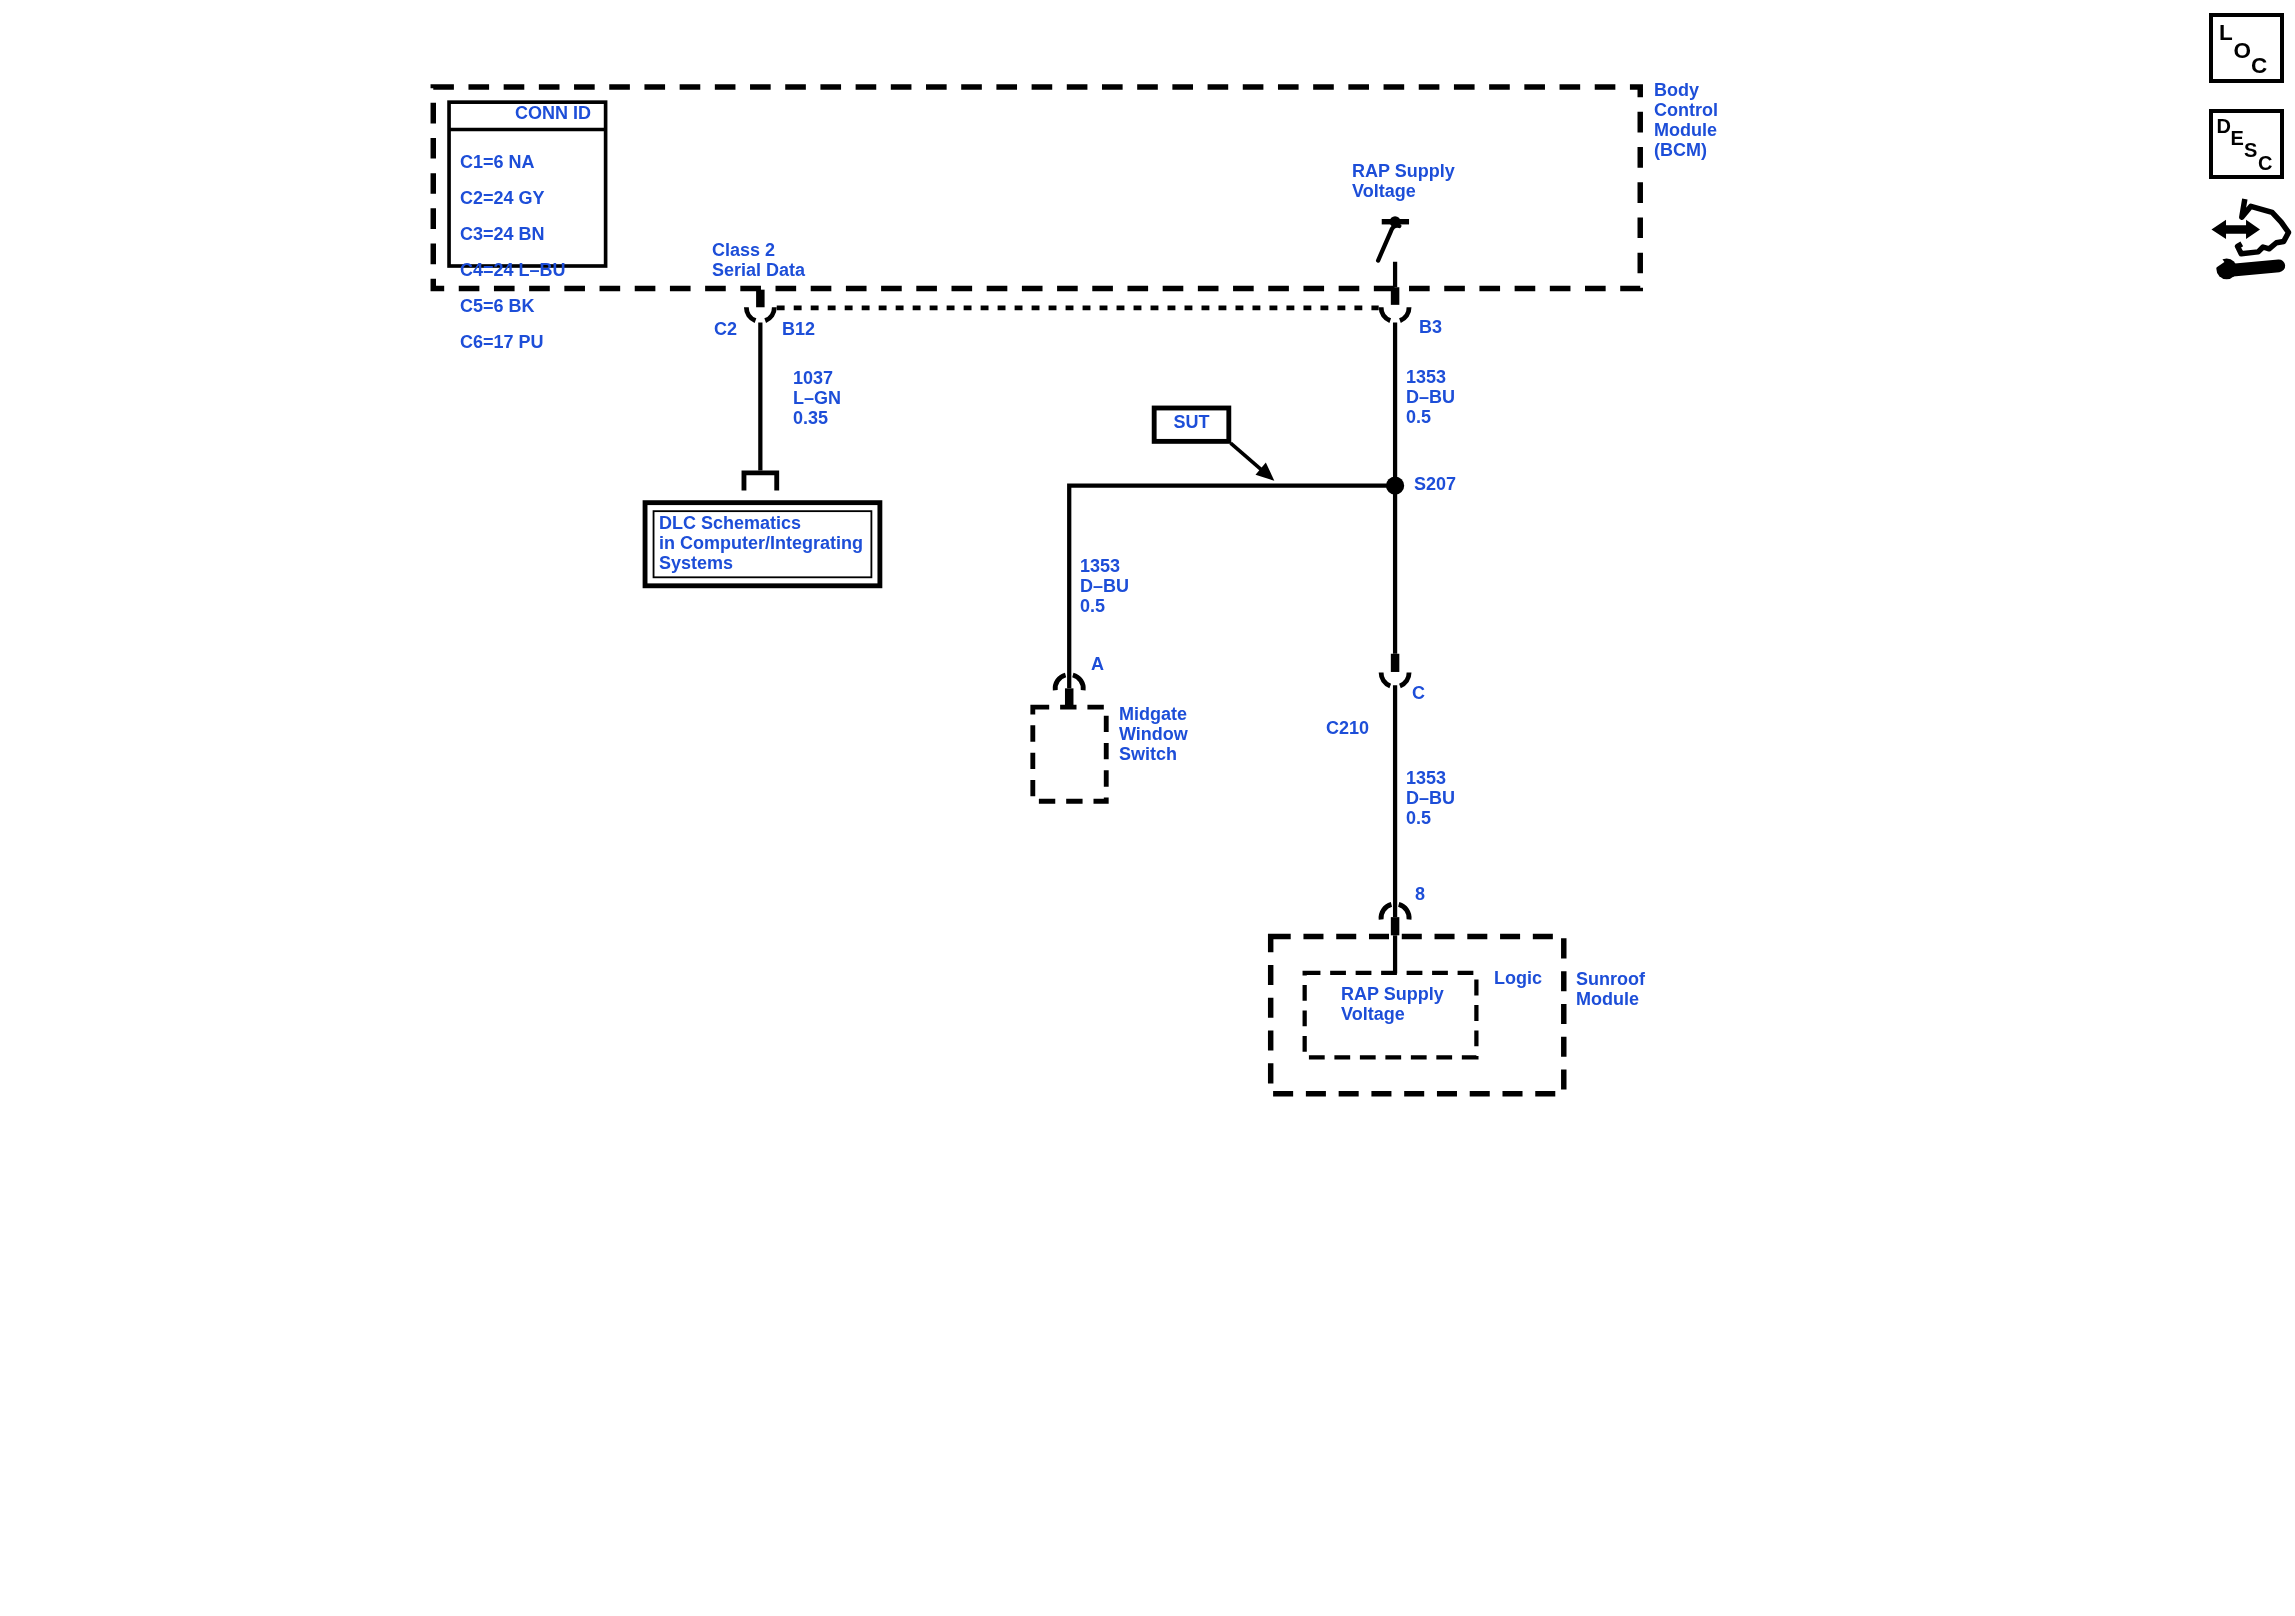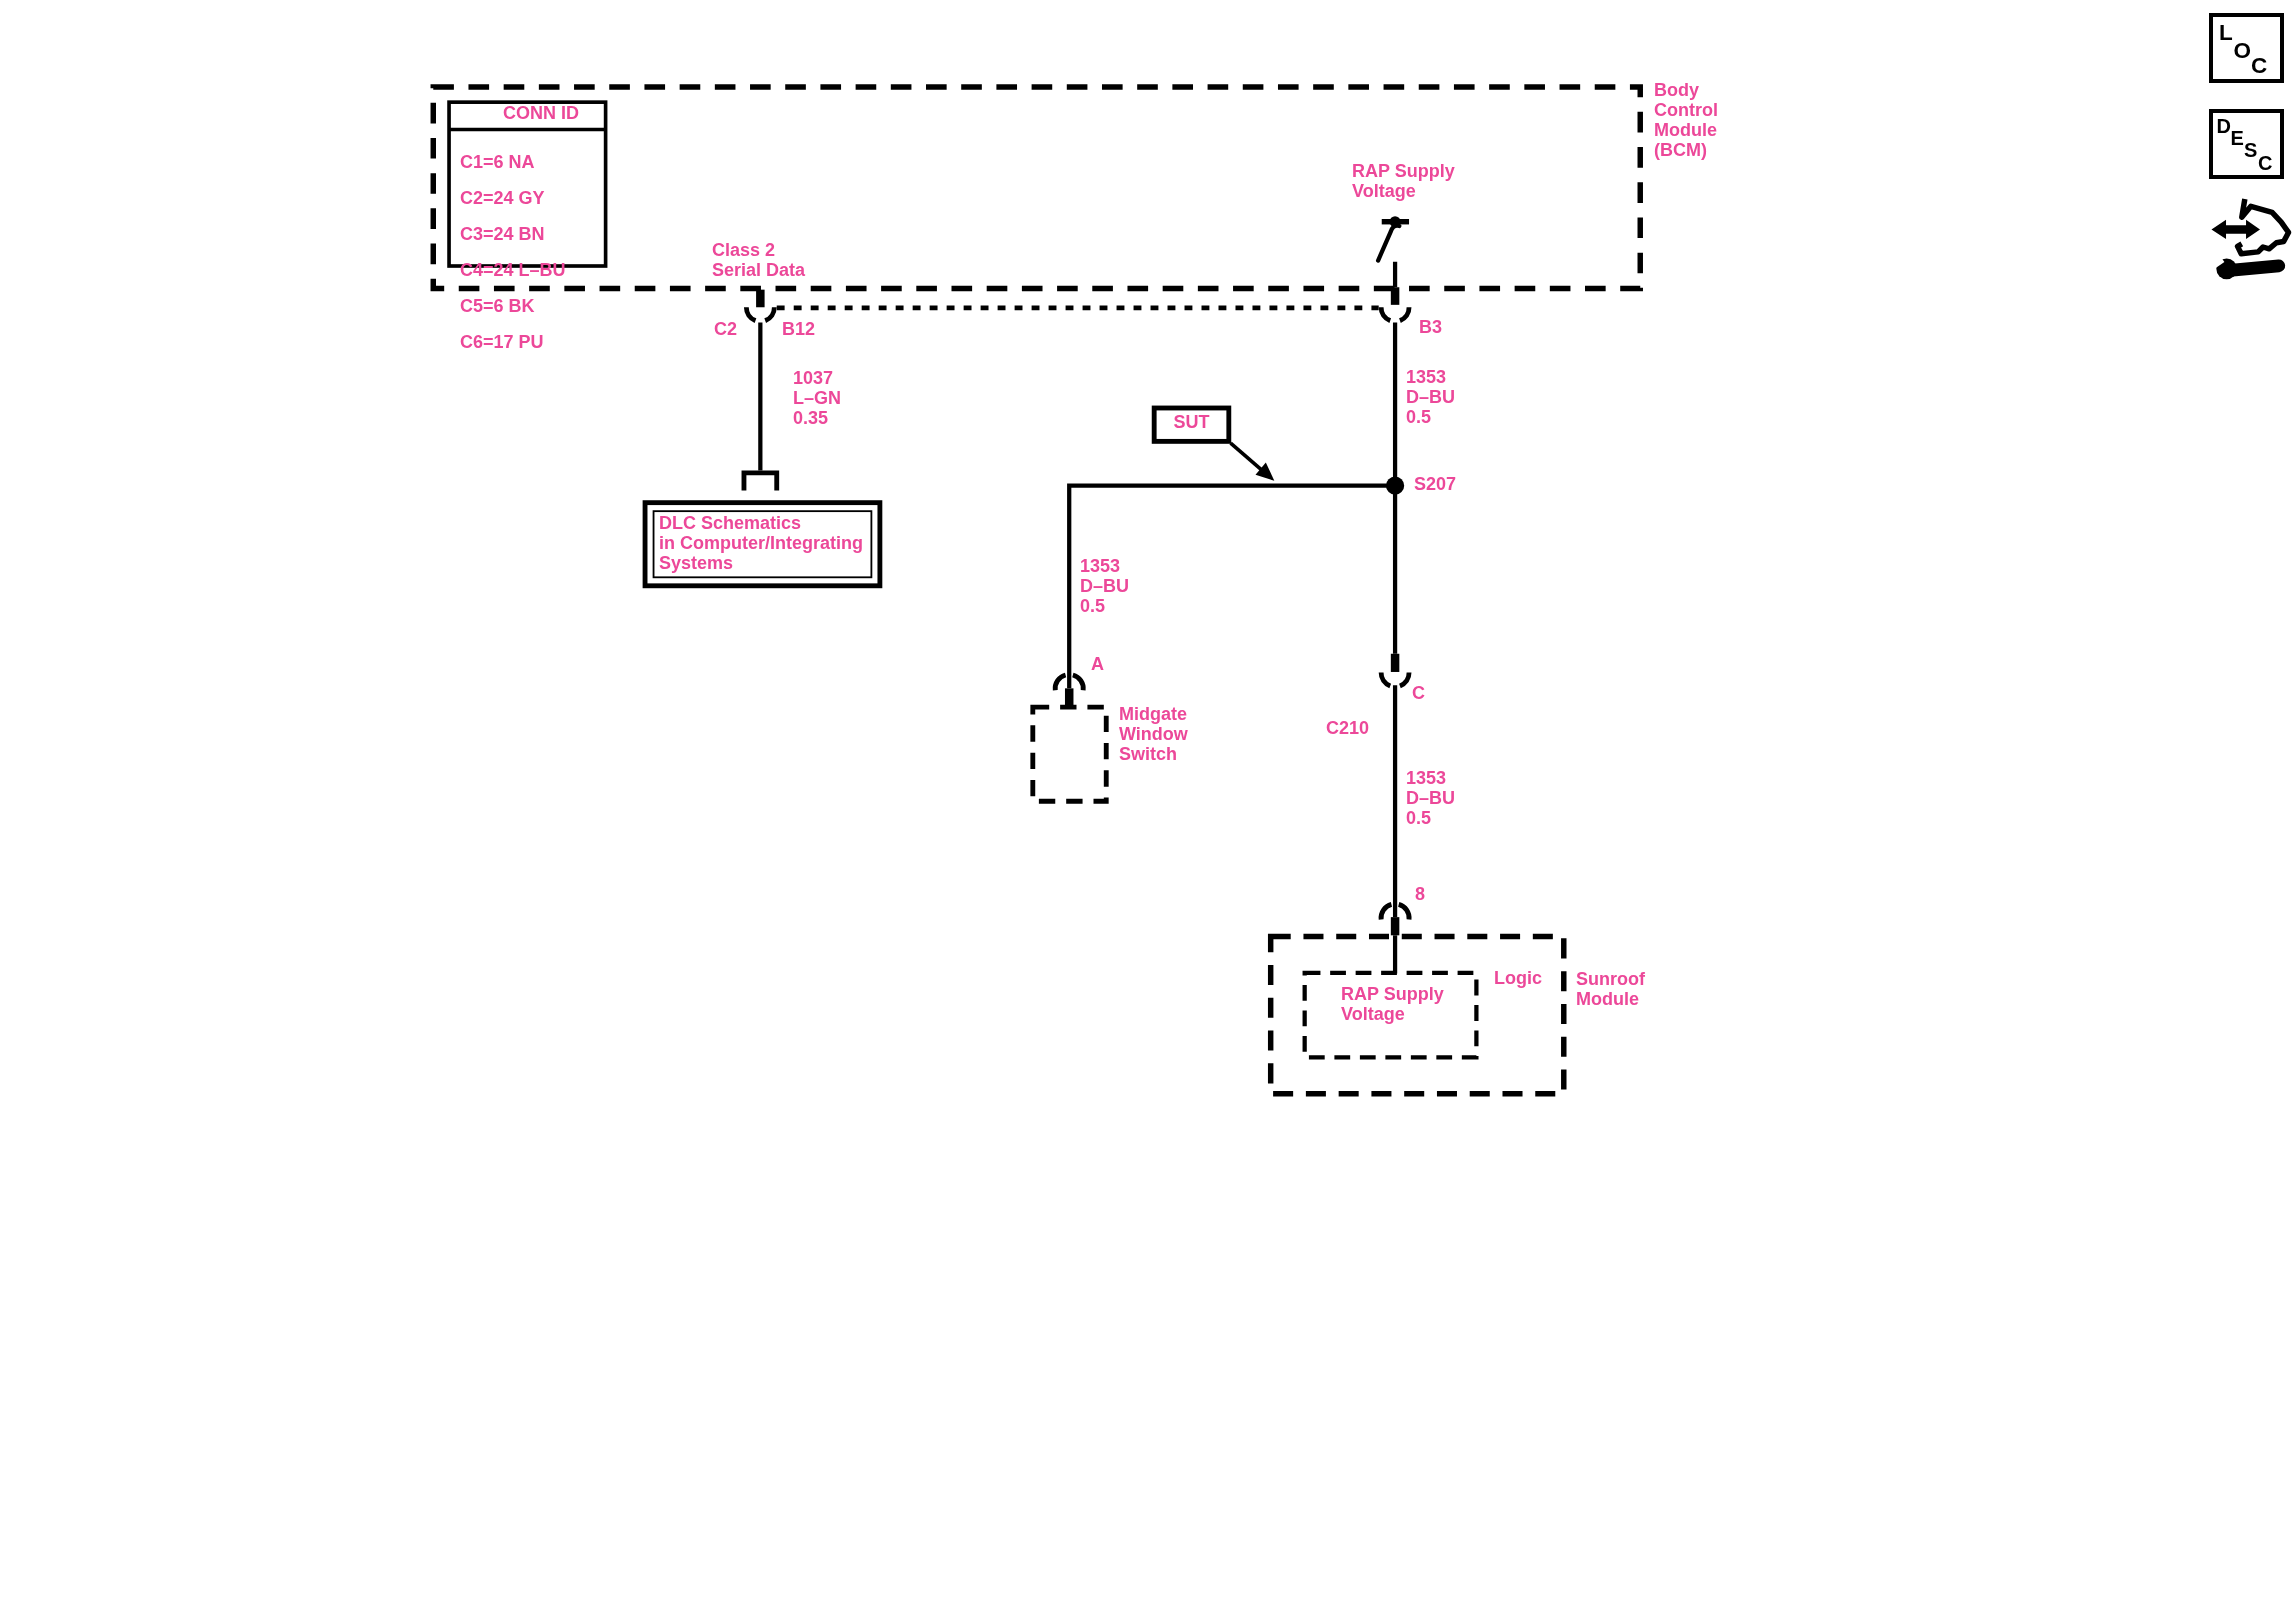--- a/index.html
+++ b/index.html
@@ -1,20 +1,20 @@
 <!DOCTYPE html>
 <html style="font-size:9.7px"><head>
 <meta charset="utf-8">
 <style>
   html,body{margin:0;padding:0;background:#ffffff;}
   #root{position:relative;width:2295px;height:1617px;background:#ffffff;overflow:hidden;
         font-family:"Liberation Sans", sans-serif;color:#000;}
   svg{position:absolute;left:0;top:0;}
   .label{position:absolute;font:bold 18px "Liberation Sans", sans-serif;line-height:20px;
-         white-space:pre-line;color:#ec4899;}
+         white-space:pre-line;color:#1d4ed8;}
   .lh30{line-height:18px;}
   .center{text-align:center;}
   .navbox{position:absolute;width:75px;height:70px;border:4.9px solid #000;box-sizing:border-box;
           background:#fff;}
   .navbox span{position:absolute;font-weight:bold;color:#000;line-height:1;}
   .loc-letter{font-size:22.5px;}
   .desc-letter{font-size:20px;}
   .conn-row{display:block;}
 </style>
 </head>
@@ -87,21 +87,21 @@
       <rect x="1755" y="1134" width="14" height="29"></rect>
       <rect x="2292" y="1511" width="14" height="30"></rect>
     </g>
   </svg>
 
   <div class="label" style="left:1654px;top:80px;">Body
 Control
 Module
 (BCM)</div>
 
-  <div class="label center" style="left:449px;top:103px;width:184px;">CONN ID</div>
+  <div class="label center" style="left:449px;top:103px;width:184px;padding-left:12px;">CONN ID</div>
   <div class="label lh30" style="left:460px;top:135px;">
     <span class="conn-row">C1=6 NA</span>
     <span class="conn-row">C2=24 GY</span>
     <span class="conn-row">C3=24 BN</span>
     <span class="conn-row">C4=24 L–BU</span>
     <span class="conn-row">C5=6 BK</span>
     <span class="conn-row">C6=17 PU</span>
   </div>
 
   <div class="label" style="left:712px;top:240px;">Class 2

